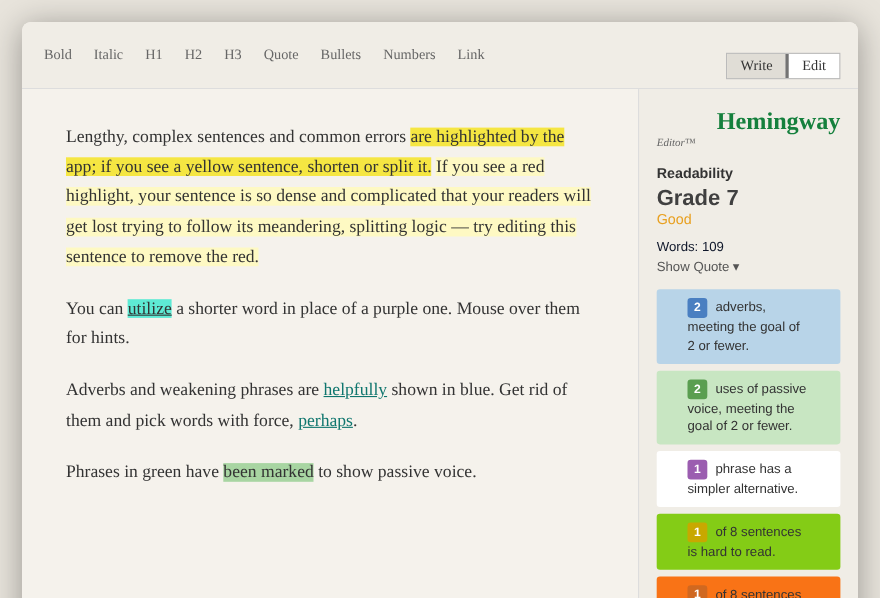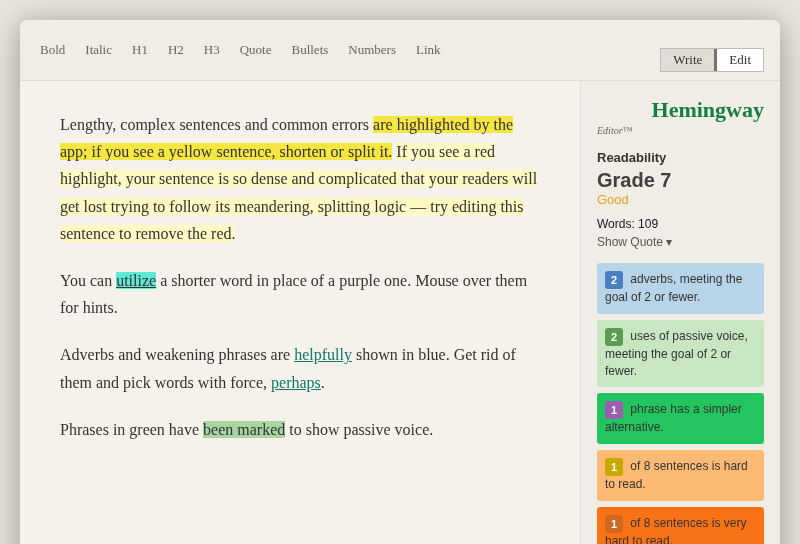--- a/index.html
+++ b/index.html
@@ -175,21 +175,21 @@
       cursor: pointer;
       margin-bottom: 14px;
       display: flex;
       align-items: center;
       gap: 3px;
     }
 
     
     .stat-card {
       border-radius: 3px;
-      padding: 8px 8px;
+      padding: 8px 28px;
       margin-bottom: 6px;
       font-family: Arial, sans-serif;
       font-size: 12px;
       line-height: 1.4;
       position: relative;
       overflow: hidden;
     }
 
     .stat-card .badge {
       display: inline-block;
@@ -204,24 +204,24 @@
       margin-right: 4px;
       vertical-align: middle;
     }
 
     .card-blue { background: #b8d4e8; }
     .card-blue .badge { background: #4a7fc1; }
 
     .card-green { background: #c8e6c2; }
     .card-green .badge { background: #5a9e50; }
 
-    .card-purple { background: #22c55e; }
+    .card-purple { background: #ffffff; }
     .card-purple .badge { background: #9b5db0; }
 
-    .card-yellow { background: #fdba74; }
+    .card-yellow { background: #84cc16; }
     .card-yellow .badge { background: #c8a800; }
 
     .card-red { background: #f97316; }
     .card-red .badge { background: #d06820; }
 
     .card-text {
       display: inline;
       color: #333;
     }
   </style>

